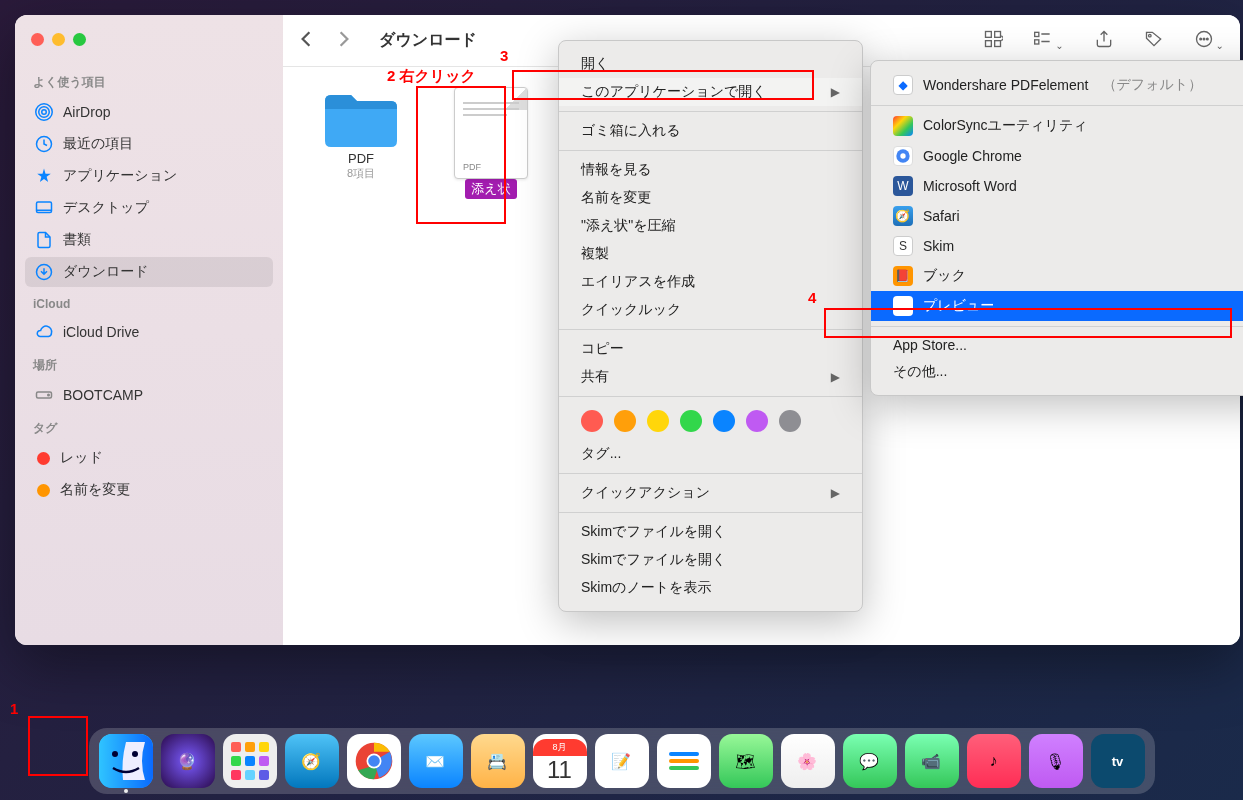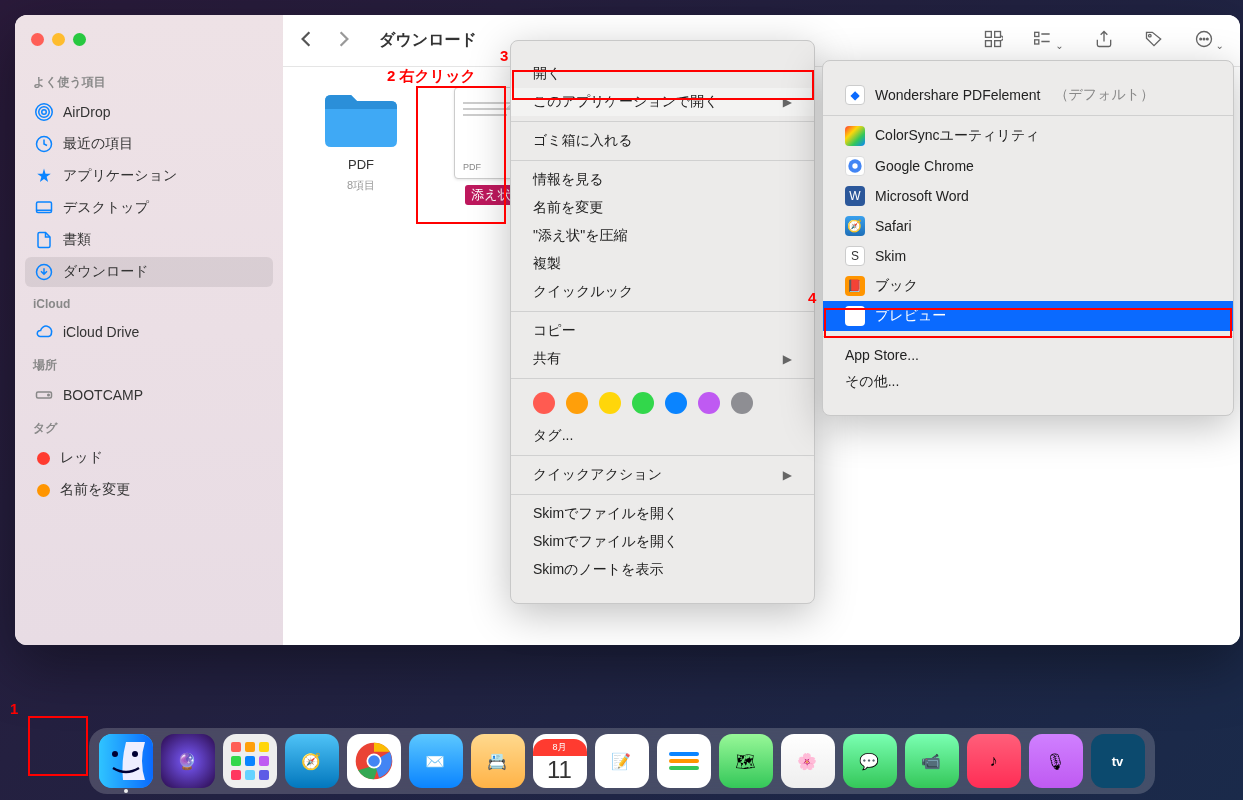--- a/index.html
+++ b/index.html
@@ -51,44 +51,45 @@
     height: 52px; display: flex; align-items: center; padding: 0 16px; gap: 20px;
     border-bottom: 1px solid #e5e5e5;
   }
   .nav-arrows { display: flex; gap: 24px; color: #999; }
   .nav-arrows .enabled { color: #555; }
   .nav-arrow svg { width: 14px; height: 18px; }
   .window-title { font-size: 16px; font-weight: 600; color: #333; margin-left: 8px; }
   .toolbar-right { margin-left: auto; display: flex; gap: 30px; color: #666; align-items: center; }
   .toolbar-right svg { width: 20px; height: 20px; }
   .content { flex: 1; padding: 20px 28px; display: flex; gap: 30px; align-items: flex-start; position: relative; }
-  .file-item { display: flex; flex-direction: column; align-items: center; gap: 6px; width: 100px; }
+  .file-item { display: flex; flex-direction: column; align-items: center; width: 100px; }
   .folder-icon { width: 80px; height: 64px; }
   .file-name { font-size: 13px; color: #333; text-align: center; }
   .file-sub { font-size: 11px; color: #999; }
-  .file-name.selected { background: #be185d; color: #fff; padding: 1px 6px; border-radius: 3px; }
+  .file-name.selected { background: #a21caf; color: #fff; padding: 1px 6px; border-radius: 3px; }
   .pdf-thumb {
     width: 74px; height: 92px; background: #fff; border: 1px solid #ccc; border-radius: 4px;
     position: relative; box-shadow: 0 1px 3px rgba(0,0,0,0.1);
   }
   .pdf-thumb::after { content: "PDF"; position: absolute; bottom: 6px; left: 8px; font-size: 9px; color: #888; }
   .pdf-corner { position: absolute; top:0; right:0; width:22px; height:22px; background: linear-gradient(135deg, transparent 48%, #ddd 50%); }
   .annot { position: absolute; color: #ff0000; font-weight: 700; font-size: 15px; pointer-events: none; z-index: 50; }
   .annot-box { position: absolute; border: 2px solid #ff0000; pointer-events: none; z-index: 49; }
 
   .context-menu {
     position: absolute;
     background: #ecebea;
     border: 1px solid #c8c8c8;
     border-radius: 8px;
     box-shadow: 0 10px 40px rgba(0,0,0,0.25);
-    padding: 19px 0;
+    padding: 9px 0;
     font-size: 14px;
     color: #222;
     z-index: 30;
+    margin-left: 48px;
   }
   .cm1 { top: 40px; left: 510px; width: 305px; }
   .cm2 { top: 60px; left: 822px; width: 412px; }
   .menu-item {
     padding: 5px 22px; display: flex; align-items: center; gap: 10px; cursor: pointer;
     position: relative;
   }
   .menu-item .arrow { margin-left: auto; color: #666; font-size: 12px;}
   .menu-item.highlight { background: #f3f3f2; }
   .menu-item.selected { background: #0a6aff; color: #fff; }
@@ -286,20 +287,23 @@
   <div class="menu-item">
       <span>名前を変更</span>
     </div>
   <div class="menu-item">
       <span>"添え状"を圧縮</span>
     </div>
   <div class="menu-item">
       <span>複製</span>
     </div>
   <div class="menu-item">
+      <span>エイリアスを作成</span>
+    </div>
+  <div class="menu-item">
       <span>クイックルック</span>
     </div>
   <div class="menu-sep"></div>
   <div class="menu-item">
       <span>コピー</span>
     </div>
   <div class="menu-item">
       <span>共有</span>
       <span class="arrow">▶</span>
     </div>

